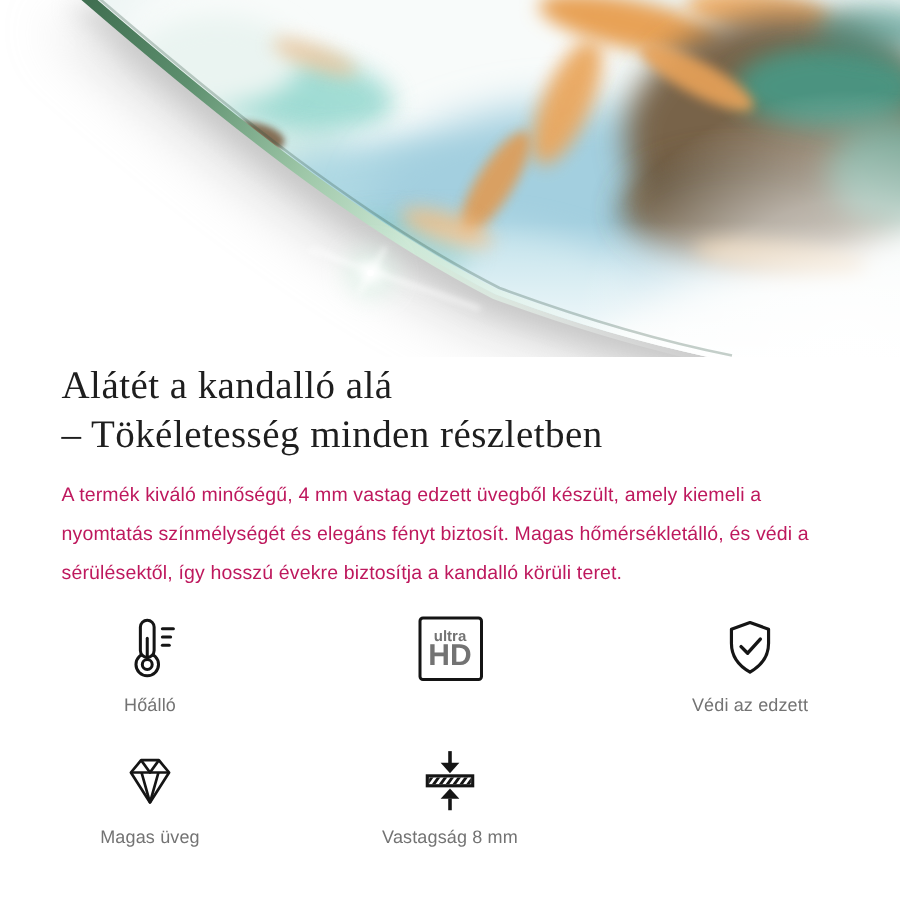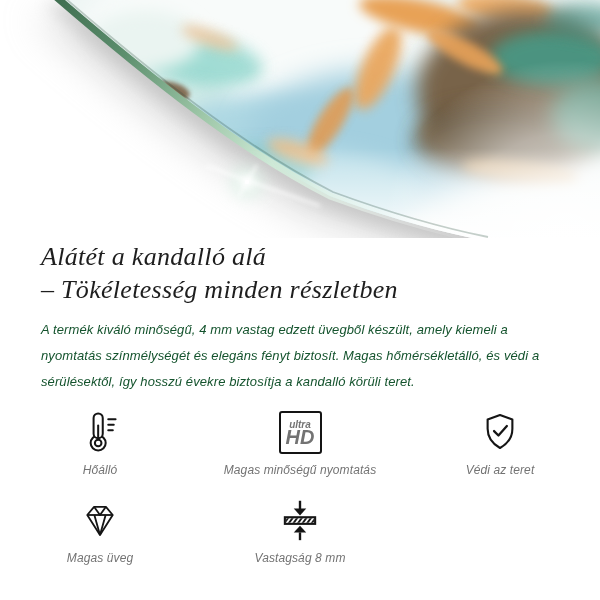--- a/index.html
+++ b/index.html
@@ -1,23 +1,23 @@
 <!DOCTYPE html>
 <html><head>
 <meta charset="utf-8">
 <style>
   html,body{margin:0;padding:0;background:#ffffff;}
   body{width:600px;height:600px;overflow:hidden;font-family:"Liberation Sans",sans-serif;}
-  .stage{position:relative;width:600px;height:600px;background:#ffffff;font-style:italic;}
+  .stage{position:relative;width:600px;height:600px;background:#ffffff;}
   .hero{width:600px;height:238px;overflow:hidden;}
   .hero svg{display:block;}
   .content{padding:0 41px;}
   h1{margin:2px 0 0;font-family:"Liberation Serif",serif;font-weight:400;
      font-size:26px;line-height:33px;color:#1e1e1e;letter-spacing:.3px;}
-  .desc{margin:11px 0 0;font-size:13px;line-height:26px;color:#14532d;
+  .desc{margin:11px 0 0;font-size:13px;line-height:26px;color:#be185d;
         max-width:514px;letter-spacing:.1px;}
   .features{margin:14px -41px 0;display:grid;grid-template-columns:1fr 1fr 1fr;row-gap:20px;}
   .feature{display:flex;flex-direction:column;align-items:center;}
   .icon-wrap{height:46px;display:flex;align-items:center;justify-content:center;}
   .feature .label{margin-top:8px;font-size:12px;color:#737373;letter-spacing:.1px;}
   .uhd{width:39px;height:39px;border:2.5px solid #141414;border-radius:3px;
        display:flex;flex-direction:column;align-items:center;justify-content:center;color:#737373;}
   .uhd .t1{font-size:10px;font-weight:700;line-height:11px;}
   .uhd .t2{font-size:20px;font-weight:700;line-height:15px;}
 </style>
@@ -142,33 +142,32 @@
         <div class="label">Hőálló</div>
       </div>
 
       <div class="feature">
         <div class="icon-wrap">
           <div class="uhd">
             <span class="t1">ultra</span>
             <span class="t2">HD</span>
           </div>
         </div>
-        <div class="label">Magas minőségű nyomtatás</div>
       </div>
 
       <div class="feature">
         <div class="icon-wrap">
           <svg width="44" height="44" viewBox="0 0 48 48">
             <g fill="none" stroke="#151515" stroke-linejoin="round" stroke-linecap="round">
               <path d="M24,5.5 L37.5,10.3 V20.5 C37.5,30.5 32,37 24,41.5 C16,37 10.5,30.5 10.5,20.5 V10.3 Z" stroke-width="2.3"></path>
               <path d="M17.5,23 L22.3,27.8 L31.5,17.5" stroke-width="2.5"></path>
             </g>
           </svg>
         </div>
-        <div class="label">Védi az teret</div>
+        <div class="label">Védi az edzett</div>
       </div>
 
       <div class="feature">
         <div class="icon-wrap">
           <svg width="44" height="40" viewBox="0 0 48 44">
             <g fill="none" stroke="#151515" stroke-width="2" stroke-linejoin="round">
               <path d="M10,16.5 L17.5,7.5 H30.5 L38,16.5 L24,38.5 Z"></path>
               <line x1="10" y1="16.5" x2="38" y2="16.5"></line>
               <path d="M17.5,7.5 L24,16.5 L30.5,7.5"></path>
               <path d="M17.8,16.5 L24,38.5 M30.2,16.5 L24,38.5"></path>

